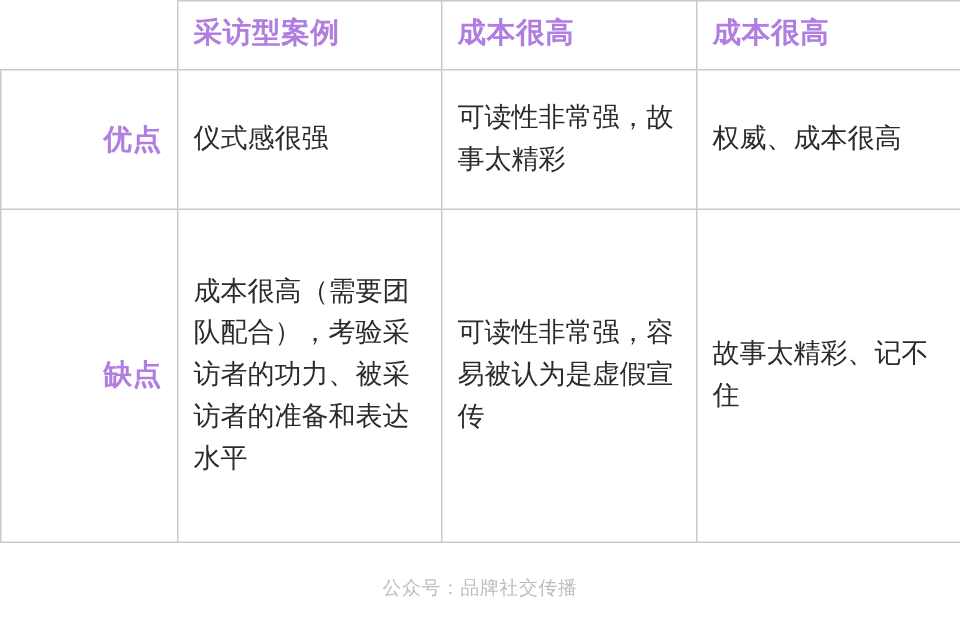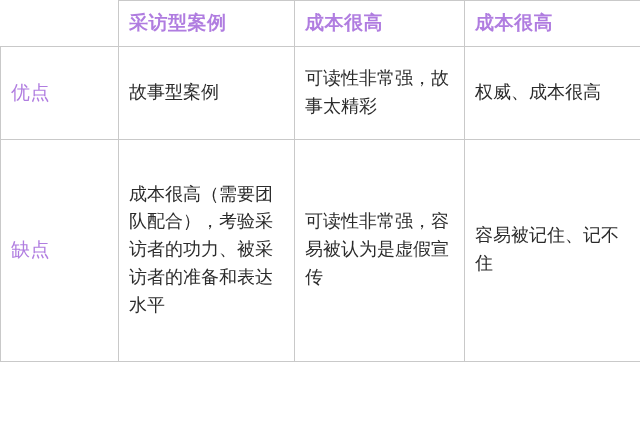--- a/index.html
+++ b/index.html
@@ -55,23 +55,23 @@
     color: #b07de0;
     font-weight: bold;
     font-size: 19px;
     letter-spacing: 0.5px;
     text-align: left;
     vertical-align: middle;
     line-height: 1.3;
   }
   .row-head {
     color: #b07de0;
-    font-weight: normal;
+    font-weight: bold;
     font-size: 19px;
-    text-align: left;
+    text-align: right;
     vertical-align: middle;
     letter-spacing: 0.5px;
   }
   .cell-text {
     color: #2b2b2b;
     font-size: 18px;
     line-height: 1.55;
     text-align: left;
     vertical-align: middle;
     word-break: break-all;
@@ -112,27 +112,28 @@
     </colgroup>
     <tbody>
       <tr class="header-row">
         <td class="corner-cell"></td>
         <td class="col-head">采访型案例</td>
         <td class="col-head">成本很高</td>
         <td class="col-head">成本很高</td>
       </tr>
       <tr class="row-pros">
         <td class="row-head">优点</td>
-        <td class="cell-text">故事型案例</td>
+        <td class="cell-text">仪式感很强</td>
         <td class="cell-text">可读性非常强，故事太精彩</td>
         <td class="cell-text">权威、成本很高</td>
       </tr>
       <tr class="row-cons">
         <td class="row-head">缺点</td>
         <td class="cell-text long-cell">成本很高（需要团队配合），考验采访者的功力、被采访者的准备和表达水平</td>
         <td class="cell-text long-cell">可读性非常强，容易被认为是虚假宣传</td>
-        <td class="cell-text long-cell">容易被记住、记不住</td>
+        <td class="cell-text long-cell">故事太精彩、记不住</td>
       </tr>
     </tbody>
   </table>
 
+  <div class="watermark">公众号：品牌社交传播</div>
 
 </div>
 
 </body></html>

